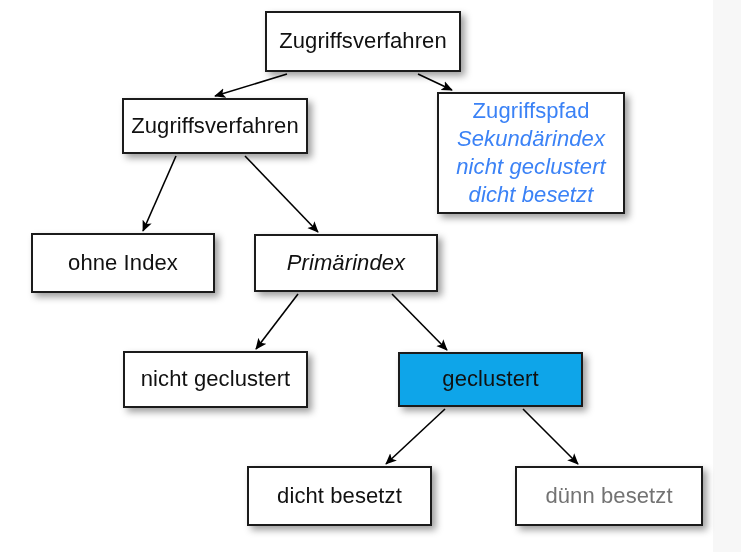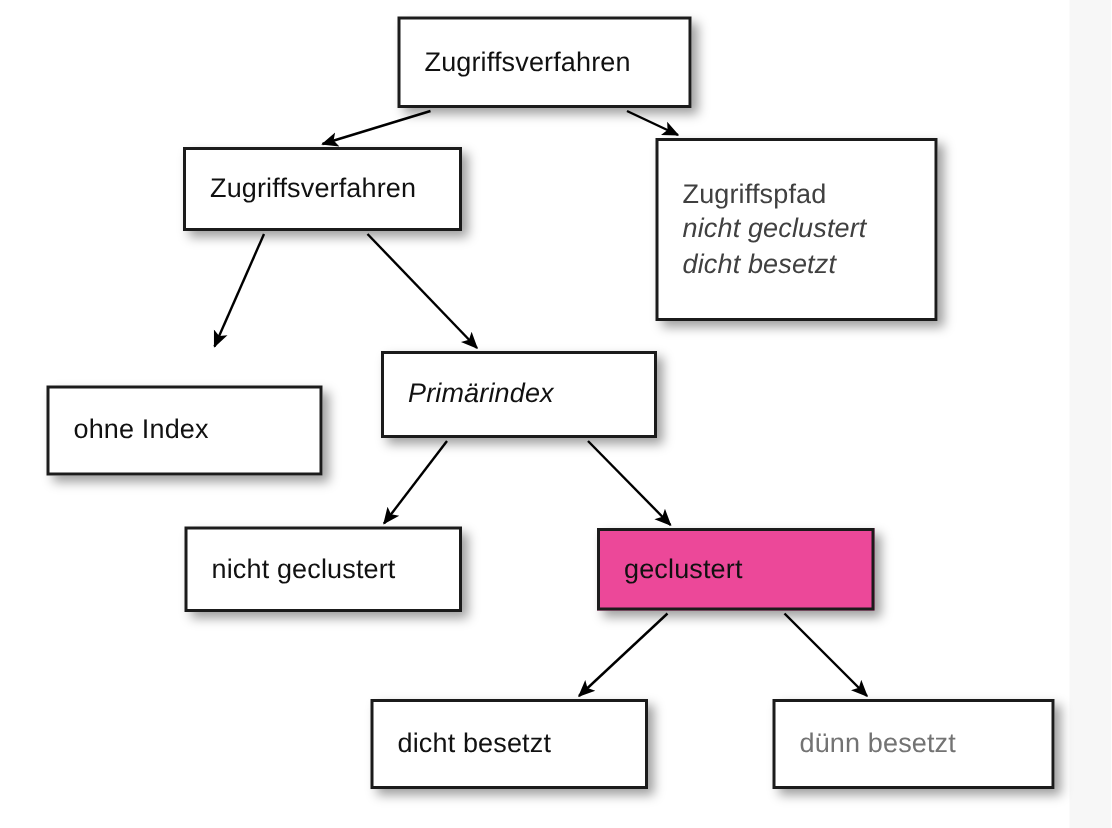--- a/index.html
+++ b/index.html
@@ -35,27 +35,26 @@
   }
   .node {
     position: absolute;
     box-sizing: border-box;
     background: #ffffff;
     border: 2px solid #1b1b1b;
     box-shadow: 4px 4px 7px rgba(0,0,0,0.38);
     display: flex;
     align-items: center;
     justify-content: center;
-    text-align: left;
+    text-align: center;
     color: #111111;
-    font-size: 18px;
+    font-size: 22px;
     line-height: 1.28;
     letter-spacing: 0.1px;
     z-index: 5;
-    padding-left: 16px;
   }
   .node .lines {
     display: block;
     width: 100%;
   }
   .node .line {
     display: block;
     white-space: nowrap;
   }
   .node .line.italic {
@@ -91,43 +90,44 @@
       <div class="node" style="left: 265px; top: 11px; width: 196px; height: 61px; background: rgb(255, 255, 255); border-color: rgb(27, 27, 27); color: rgb(17, 17, 17);">
         <span class="lines">
           <span class="line">Zugriffsverfahren</span>
         </span>
       </div>
       <div class="node" style="left: 122px; top: 98px; width: 186px; height: 56px; background: rgb(255, 255, 255); border-color: rgb(27, 27, 27); color: rgb(17, 17, 17);">
         <span class="lines">
           <span class="line">Zugriffsverfahren</span>
         </span>
       </div>
-      <div class="node" style="left: 437px; top: 92px; width: 188px; height: 122px; background: rgb(255, 255, 255); border-color: rgb(27, 27, 27); color: #404040;">
+      <div class="node" style="left: 437px; top: 92px; width: 188px; height: 122px; background: rgb(255, 255, 255); border-color: rgb(27, 27, 27); color: #3b82f6;">
         <span class="lines">
           <span class="line">Zugriffspfad</span>
+          <span class="line italic">Sekundärindex</span>
           <span class="line italic">nicht geclustert</span>
           <span class="line italic">dicht besetzt</span>
         </span>
       </div>
-      <div class="node" style="left: 31px; top: 233px; width: 184px; height: 60px; background: rgb(255, 255, 255); border-color: rgb(27, 27, 27); color: rgb(17, 17, 17); margin-top: 24px;">
+      <div class="node" style="left: 31px; top: 233px; width: 184px; height: 60px; background: rgb(255, 255, 255); border-color: rgb(27, 27, 27); color: rgb(17, 17, 17);">
         <span class="lines">
           <span class="line">ohne Index</span>
         </span>
       </div>
       <div class="node" style="left: 254px; top: 234px; width: 184px; height: 58px; background: rgb(255, 255, 255); border-color: rgb(27, 27, 27); color: rgb(17, 17, 17); font-style: italic;">
         <span class="lines">
           <span class="line">Primärindex</span>
         </span>
       </div>
       <div class="node" style="left: 123px; top: 351px; width: 185px; height: 57px; background: rgb(255, 255, 255); border-color: rgb(27, 27, 27); color: rgb(17, 17, 17);">
         <span class="lines">
           <span class="line">nicht geclustert</span>
         </span>
       </div>
-      <div class="node" style="left: 398px; top: 352px; width: 185px; height: 55px; background: #ec4899; border-color: rgb(27, 27, 27); color: rgb(17, 17, 17);">
+      <div class="node" style="left: 398px; top: 352px; width: 185px; height: 55px; background: #0ea5e9; border-color: rgb(27, 27, 27); color: rgb(17, 17, 17);">
         <span class="lines">
           <span class="line">geclustert</span>
         </span>
       </div>
       <div class="node" style="left: 247px; top: 466px; width: 185px; height: 60px; background: rgb(255, 255, 255); border-color: rgb(27, 27, 27); color: rgb(17, 17, 17);">
         <span class="lines">
           <span class="line">dicht besetzt</span>
         </span>
       </div>
       <div class="node" style="left: 515px; top: 466px; width: 188px; height: 60px; background: rgb(255, 255, 255); border-color: rgb(27, 27, 27); color: #737373;">

